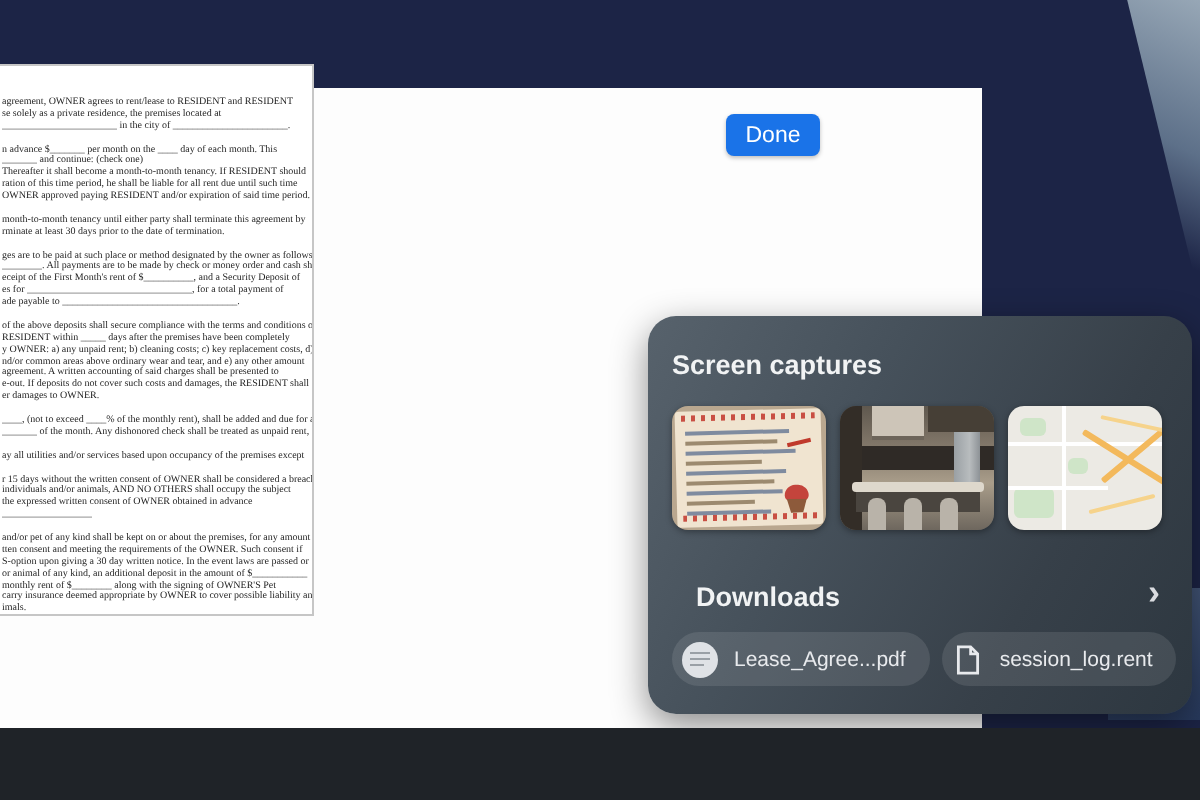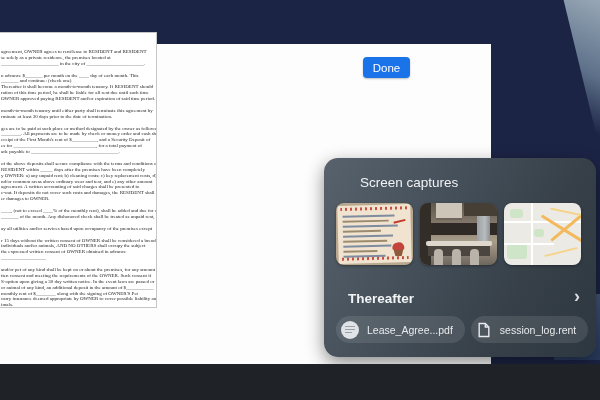--- a/index.html
+++ b/index.html
@@ -25,21 +25,21 @@
   .doc-line{height:5.9px;line-height:5.9px;font-family:"Liberation Serif",serif;font-size:5px;
     color:#1e1e1e;white-space:nowrap;overflow:visible;}
   .done-btn{position:absolute;left:363px;top:13px;width:47px;height:21px;background:#1a73e8;
     border:none;border-radius:4px;color:#fff;font-size:11.5px;font-family:"Liberation Sans",sans-serif;
     display:flex;align-items:center;justify-content:center;box-shadow:0 1px 2px rgba(0,0,0,.25);cursor:pointer;}
 
   
   .tote-panel{position:absolute;left:324px;top:158px;width:272px;height:199px;z-index:5;
     border-radius:14px;background:linear-gradient(118deg,#57626c 0%,#46515b 35%,#374049 70%,#2d3740 100%);
     box-shadow:0 6px 18px rgba(0,0,0,.45);}
-  .tote-title{position:absolute;left:36px;top:17px;font-size:13.5px;font-weight:400;color:#f1f3f4;}
+  .tote-title{position:absolute;left:12px;top:17px;font-size:13.5px;font-weight:700;color:#f1f3f4;}
   .thumb-row{position:absolute;left:12px;top:45px;display:flex;gap:7px;}
   .thumb{position:relative;width:77px;height:62px;border-radius:8px;overflow:hidden;cursor:pointer;
     box-shadow:0 1px 3px rgba(0,0,0,.35);background:#888;}
   
   .t-recipe{background:#b9a78f;}
   .recipe-card{position:absolute;left:2px;top:2px;right:2px;bottom:2px;background:#f0e4d0;
     border-radius:2px;transform:rotate(-1.5deg);}
   .recipe-dots{position:absolute;left:3px;right:3px;height:3px;
     background:repeating-linear-gradient(90deg,#c94f43 0 2px,rgba(0,0,0,0) 2px 5px);}
   .recipe-dots.top{top:2px;} .recipe-dots.bottom{bottom:3px;}
@@ -234,21 +234,21 @@
         <div class="m-road-w" style="left:0;top:18px;width:77px;height:1.5px;"></div>
         <div class="m-road-w" style="left:27px;top:0;width:1.5px;height:62px;"></div>
         <div class="m-road-w" style="left:0;top:40px;width:50px;height:1.5px;"></div>
         <div class="m-road-o" style="left:34px;top:24px;width:48px;height:3px;transform:rotate(32deg);"></div>
         <div class="m-road-o" style="left:42px;top:22px;width:44px;height:2.5px;transform:rotate(-40deg);"></div>
         <div class="m-road-y" style="left:46px;top:8px;width:34px;height:2px;transform:rotate(12deg);"></div>
         <div class="m-road-y" style="left:40px;top:48px;width:34px;height:2px;transform:rotate(-14deg);"></div>
       </div>
     </div>
 
-    <div class="dl-header">Thereafter</div>
+    <div class="dl-header">Downloads</div>
     <div class="dl-chevron">›</div>
 
     <div class="chip-row">
       <div class="chip">
         <span class="chip-doc-circle">
           <i style="top:5px;"></i>
             <i style="top:8px;"></i>
             <i style="top:11px;width:7px;"></i>
         </span>
         <span class="chip-label">Lease_Agree...pdf</span>

